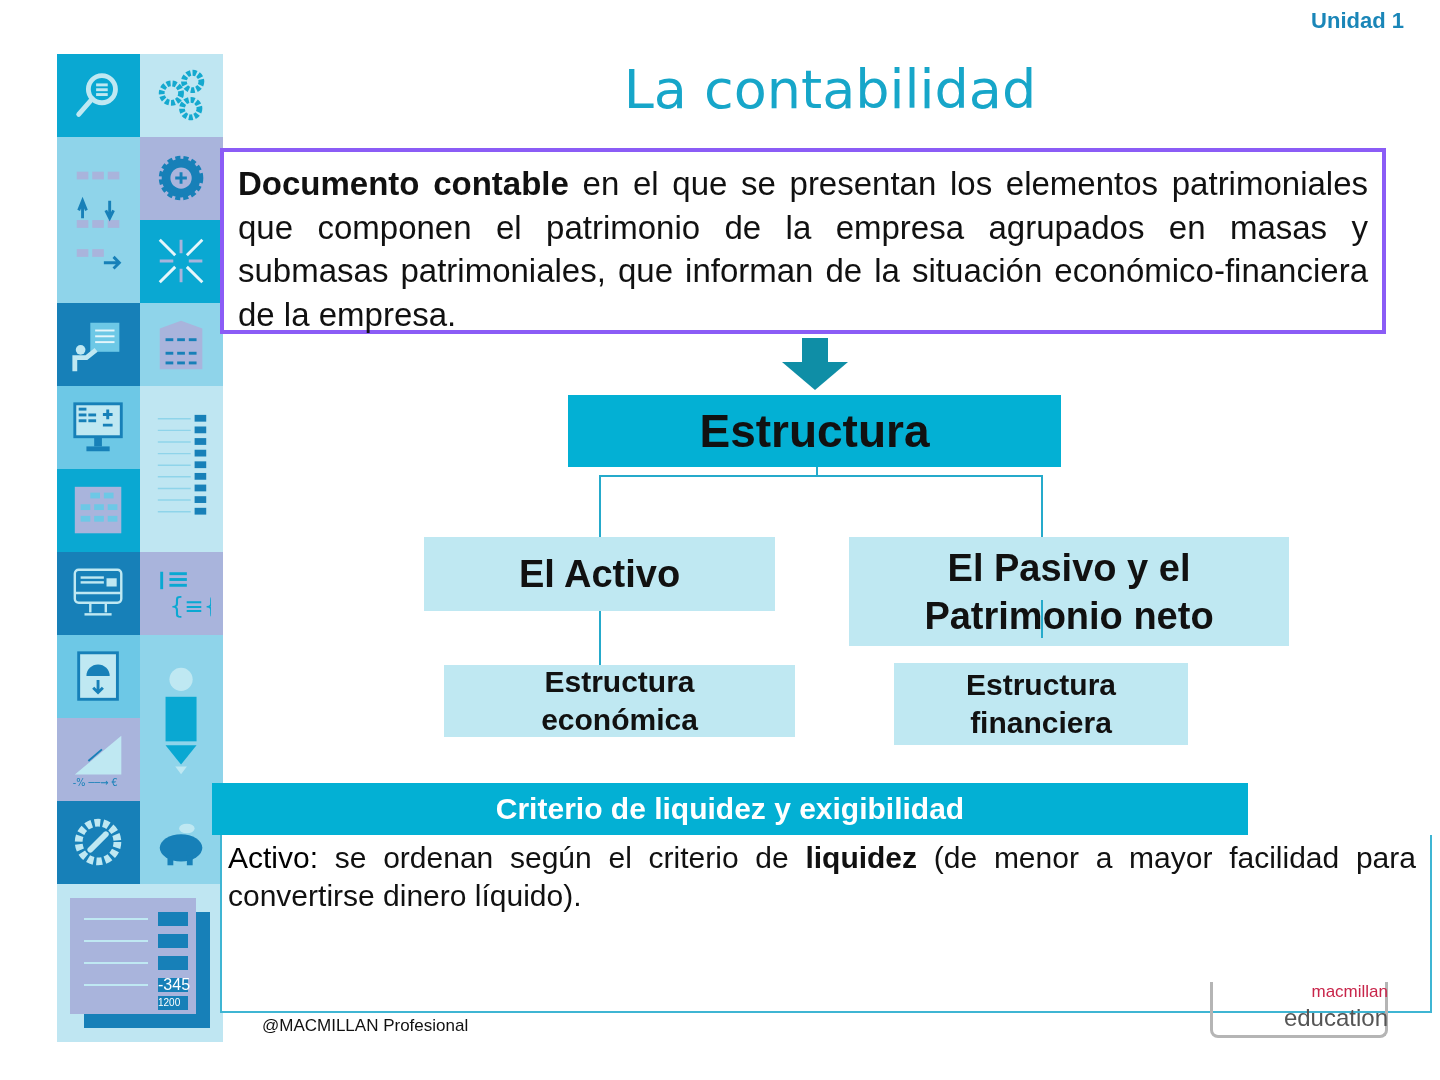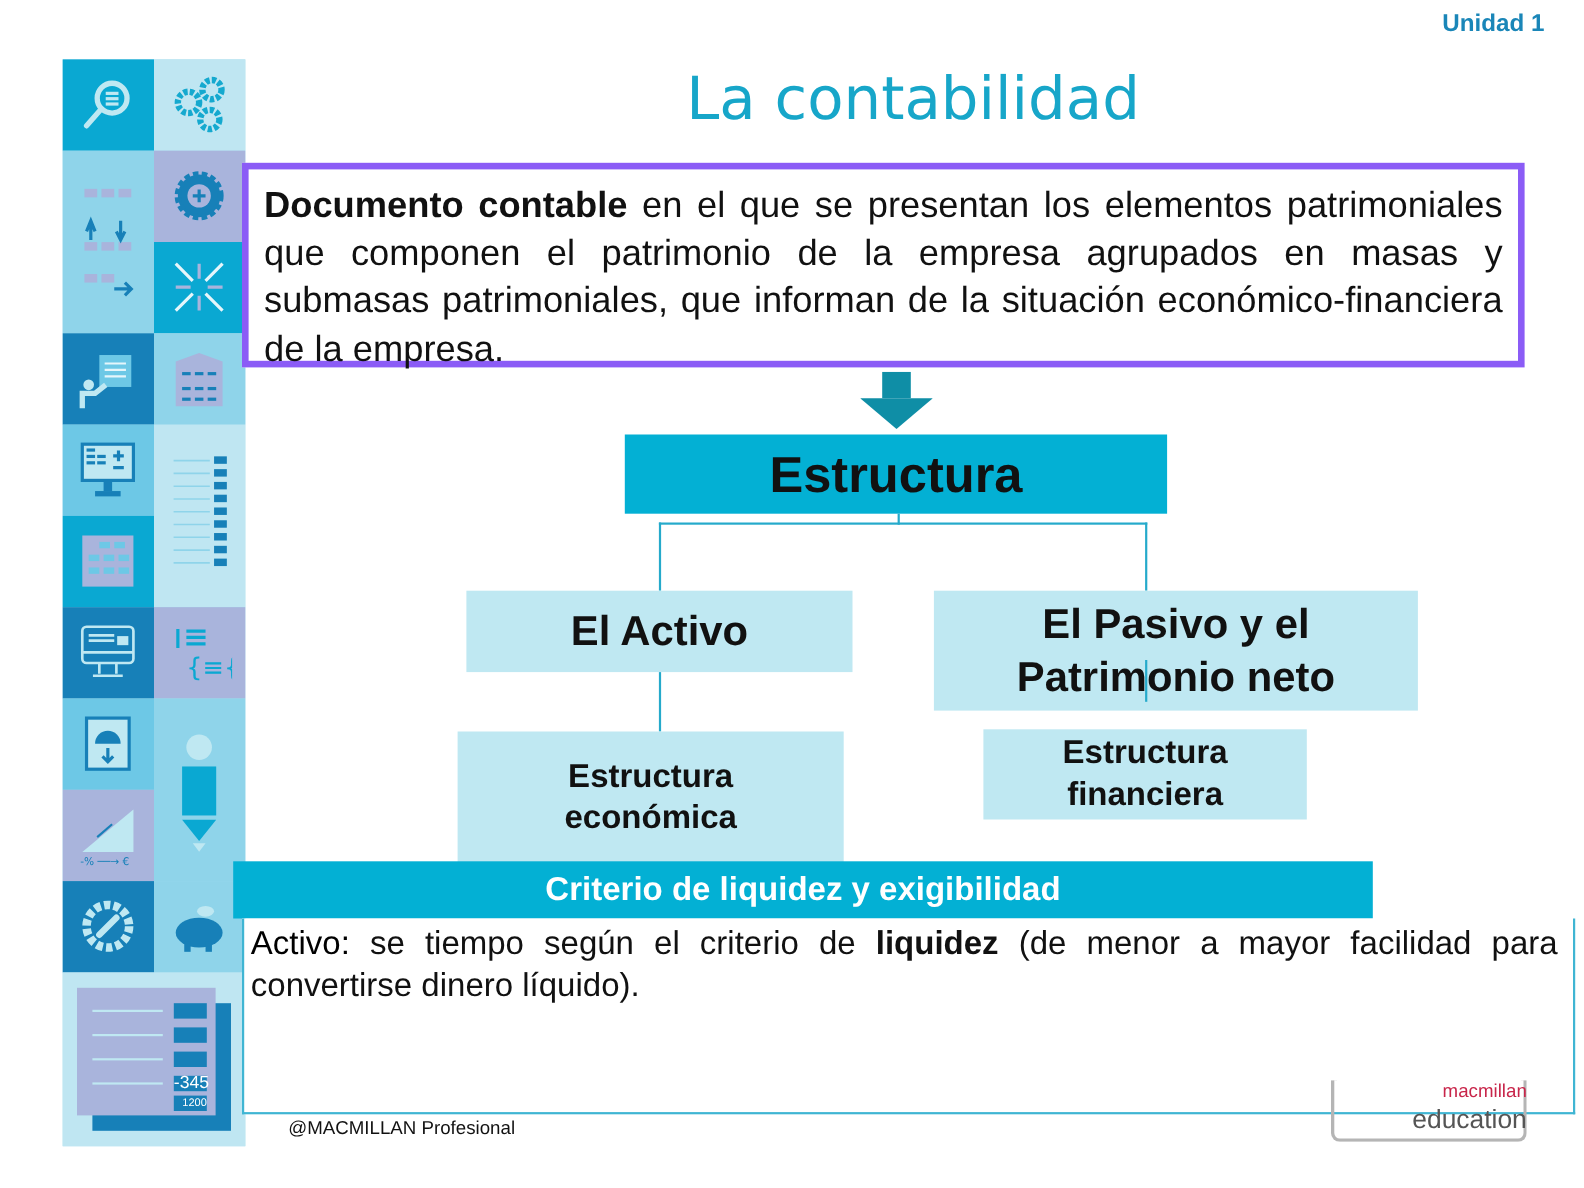--- a/index.html
+++ b/index.html
@@ -8,21 +8,21 @@
   .unit { position:absolute; top:8px; right:36px; font-weight:bold; font-size:22px; color:#1a86b8; }
   .title { position:absolute; top:58px; left:540px; width:580px; text-align:center;
            font-family:"DejaVu Sans", sans-serif; font-size:54px; color:#17a6c9; }
 
   
   .sidebar { position:absolute; left:57px; top:54px; width:166px; height:988px; background:#a6dcee; }
   .tile { position:absolute; width:83px; height:83px; display:flex; align-items:center; justify-content:center; overflow:hidden; }
   .tile svg { width:70%; height:70%; }
 
   
-  .def-box { position:absolute; left:220px; top:148px; width:1166px; height:186px; border:6px solid #8b5cf6;
+  .def-box { position:absolute; left:220px; top:148px; width:1166px; height:186px; border:4px solid #8b5cf6;
              box-sizing:border-box; padding:10px 14px 0 14px; background:#fff; }
   .def-text { font-size:33px; line-height:43.5px; text-align:justify; text-align-last:left; }
   .def-text b { font-weight:bold; }
 
   .arrow { position:absolute; left:782px; top:338px; width:66px; height:52px; }
 
   .box { position:absolute; display:flex; align-items:center; justify-content:center; text-align:center; font-weight:bold; color:#111; }
   .box-main { left:568px; top:395px; width:493px; height:72px; background:#03b0d4; font-size:46px; }
   .box-l2 { background:#bfe8f2; font-size:38px; line-height:48px; }
   .box-l3 { background:#bfe8f2; font-size:30px; line-height:38px; }
@@ -241,21 +241,21 @@
       </svg>
   </div>
   <div class="tile" style="left:0;top:830px;width:166px;height:158px;background:#bfe6f2;">
     <div style="position:relative;width:140px;height:130px;">
       <div style="position:absolute;left:14px;top:14px;width:126px;height:116px;background:#1780b8;"></div>
       <div style="position:absolute;left:0;top:0;width:126px;height:116px;background:#a9b4dc;">
         <div style="position:absolute;left:88px;top:14px;width:30px;height:14px;background:#1780b8;"></div>
         <div style="position:absolute;left:88px;top:36px;width:30px;height:14px;background:#1780b8;"></div>
         <div style="position:absolute;left:88px;top:58px;width:30px;height:14px;background:#1780b8;"></div>
         <div style="position:absolute;left:88px;top:80px;width:30px;height:14px;background:#1780b8;color:#fff;font-size:16px;text-align:center;line-height:14px;">-345</div>
-        <div style="position:absolute;left:88px;top:98px;width:30px;height:14px;background:#1780b8;color:#fff;font-size:10px;text-align:right;line-height:14px;">1200</div>
+        <div style="position:absolute;left:88px;top:98px;width:30px;height:14px;background:#1780b8;color:#fff;font-size:10px;text-align:left;line-height:14px;">1200</div>
         <div style="position:absolute;left:14px;top:20px;width:64px;height:2px;background:#bfe8f2;"></div>
         <div style="position:absolute;left:14px;top:42px;width:64px;height:2px;background:#bfe8f2;"></div>
         <div style="position:absolute;left:14px;top:64px;width:64px;height:2px;background:#bfe8f2;"></div>
         <div style="position:absolute;left:14px;top:86px;width:64px;height:2px;background:#bfe8f2;"></div>
       </div>
     </div>
   </div>
 </div>
 
 <div class="def-box">
@@ -273,26 +273,26 @@
 <div class="line" style="left:599px;top:475px;width:444px;height:2px;"></div>
 <div class="line" style="left:599px;top:475px;width:2px;height:62px;"></div>
 <div class="line" style="left:1041px;top:475px;width:2px;height:62px;"></div>
 
 <div class="box box-l2" style="left:424px;top:537px;width:351px;height:74px;">El Activo</div>
 <div class="box box-l2" style="left:849px;top:537px;width:440px;height:109px;padding:0 20px;box-sizing:border-box;">El Pasivo y el Patrimonio neto</div>
 
 <div class="line" style="left:599px;top:611px;width:2px;height:54px;"></div>
 <div class="line" style="left:1041px;top:600px;width:2px;height:38px;"></div>
 
-<div class="box box-l3" style="left:416px;top:665px;width:351px;height:119px;padding:0 116px;box-sizing:border-box;">Estructura económica</div>
+<div class="box box-l3" style="left:444px;top:665px;width:351px;height:72px;padding:0 116px;box-sizing:border-box;">Estructura económica</div>
 <div class="box box-l3" style="left:894px;top:663px;width:294px;height:82px;padding:0 20px;box-sizing:border-box;">Estructura financiera</div>
 
 <div class="crit-head">Criterio de liquidez y exigibilidad</div>
 <div class="crit-box">
-  <p class="crit-p"><span class="teal">Activo:</span><span> se tiempo según el criterio de </span><b>liquidez</b><span> (de menor a mayor facilidad para convertirse dinero líquido).</span></p>
+  <p class="crit-p"><span class="teal">Activo:</span><span> se ordenan según el criterio de </span><b>liquidez</b><span> (de menor a mayor facilidad para convertirse dinero líquido).</span></p>
 </div>
 
 <div class="footer">@MACMILLAN Profesional</div>
 <div class="logo">
   <div class="logo-frame"></div>
   <div class="logo-1">macmillan</div>
   <div class="logo-2">education</div>
 </div>
 
 </body></html>

